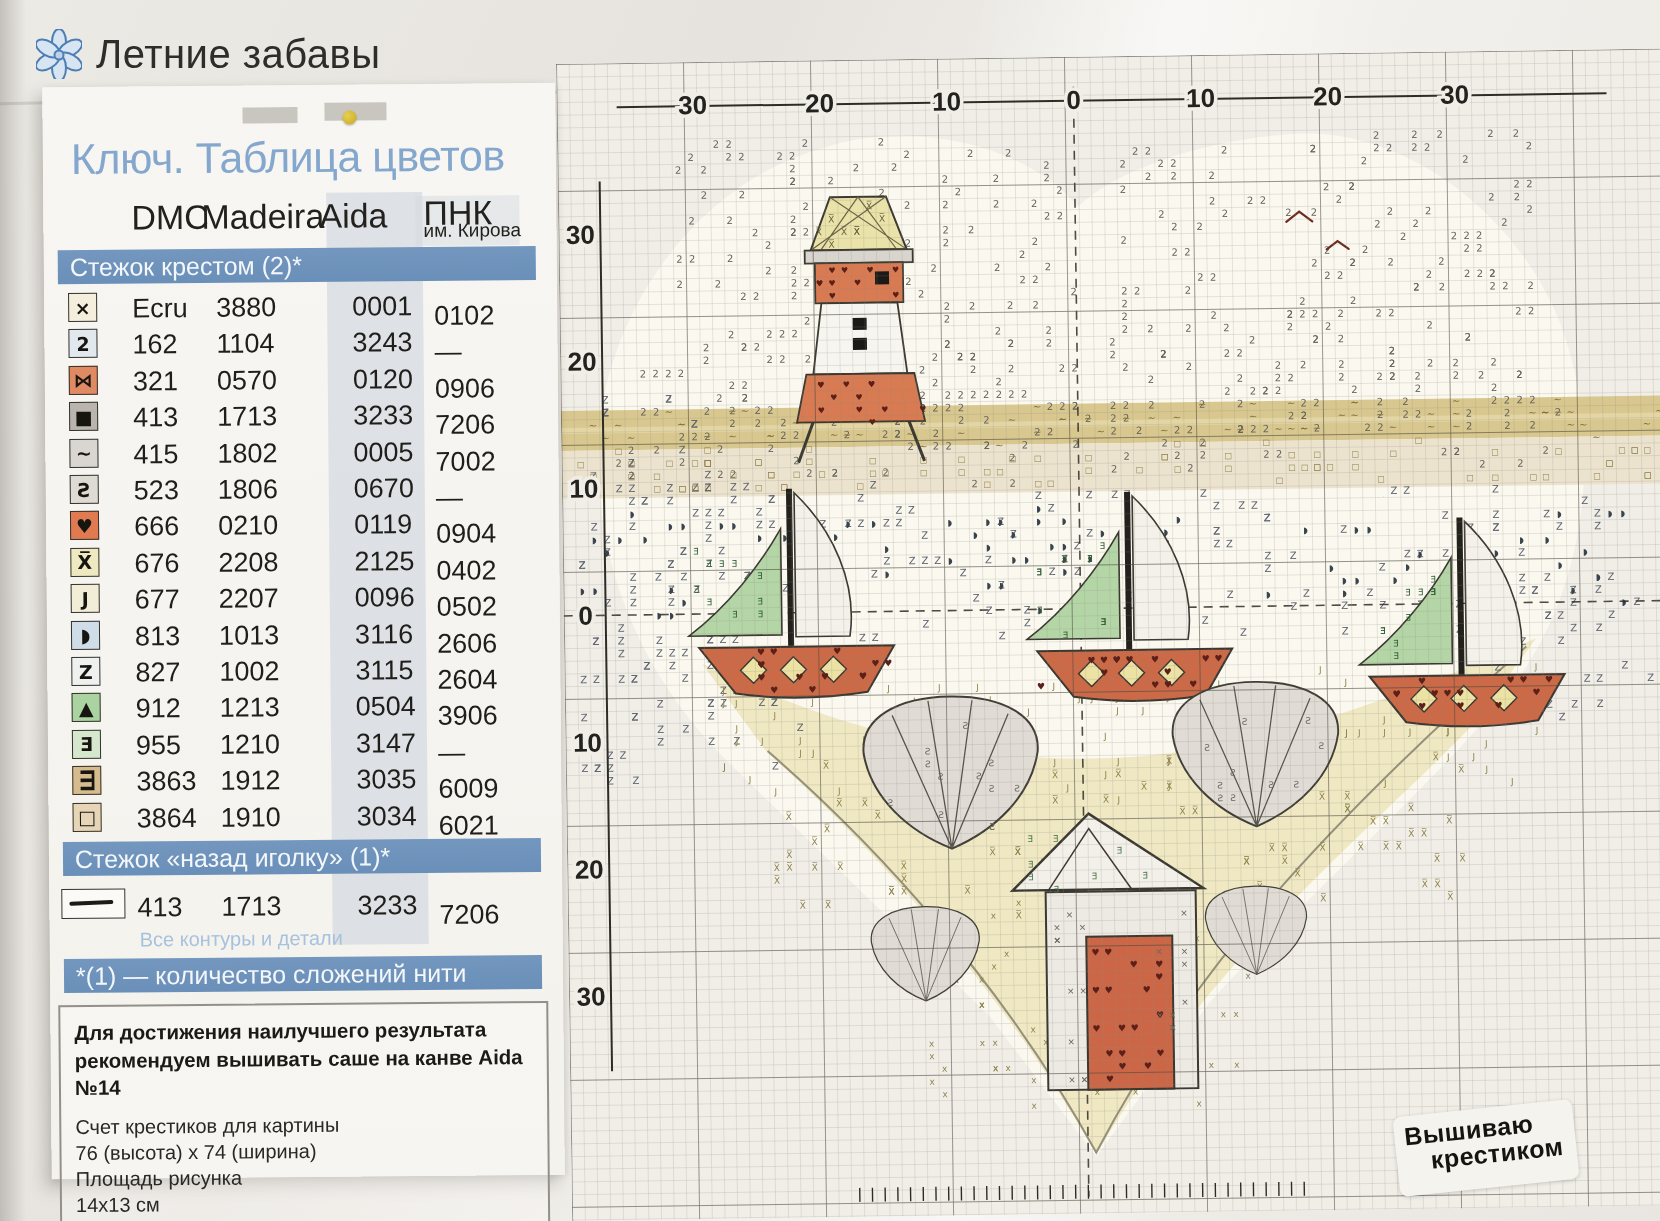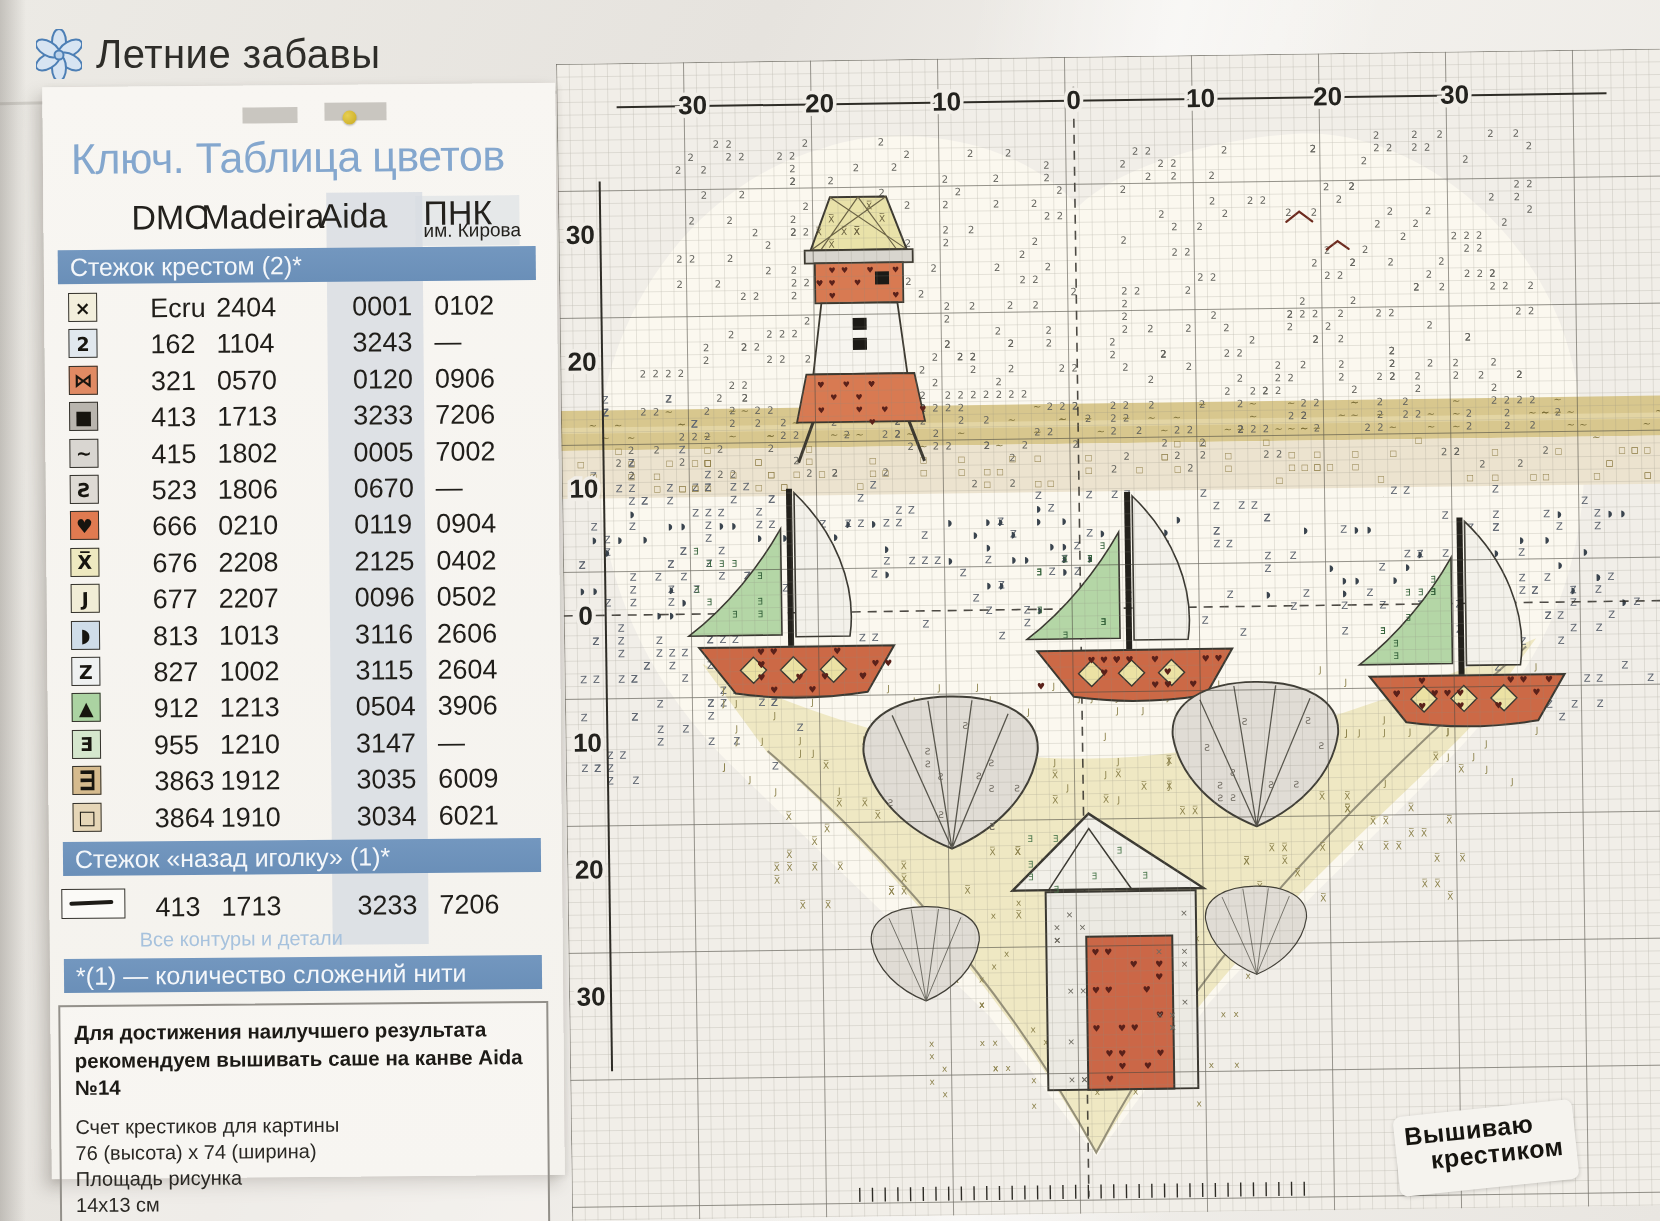--- a/index.html
+++ b/index.html
@@ -28,21 +28,21 @@
   .col-h-sub{font-size:19px;color:#23211d;}
   .stripe{background:#d7dce2;opacity:.8;}
   .bluebar{left:14px;width:478px;height:34px;background:linear-gradient(180deg,#7397bf,#6a8fb8);
            color:#f4f7fa;font-size:25px;line-height:34px;padding-left:12px;box-sizing:border-box;white-space:nowrap;}
   .krow{position:absolute;left:0;width:500px;height:36.4px;}
   .sym{position:absolute;left:24px;top:3px;width:29px;height:29px;border:1.7px solid #34322c;
        display:flex;align-items:center;justify-content:center;font-family:"DejaVu Sans",sans-serif;
        font-size:19px;font-weight:bold;color:#17150f;box-sizing:border-box;}
   .sym.rot{transform:rotate(-90deg);}
   .kv{position:absolute;top:4px;font-size:27px;color:#201e1a;white-space:nowrap;}
-  .kv.c1{left:106px;} .kv.c2{left:172px;} .kv.c3{left:308px;} .kv.c4{left:390px;}
+  .kv.c1{left:88px;} .kv.c2{left:172px;} .kv.c3{left:308px;} .kv.c4{left:390px;margin-top:10px;}
   .bs-symbox{left:12px;top:6px;width:62px;height:28px;border:1.7px solid #34322c;background:#fbfaf7;}
   .bs-line{position:absolute;left:7px;top:11px;width:44px;height:4px;background:#1d1b16;border-radius:2px;transform:rotate(-2deg);}
   .bs-note{font-size:20px;color:#a7c2dd;white-space:nowrap;}
   .info-box{left:8px;width:490px;border:2px solid #93908a;box-sizing:border-box;padding:12px 14px;background:rgba(252,251,248,.4);}
   .info-bold{font-size:20.5px;font-weight:bold;color:#1c1a16;line-height:1.35;}
   .info-line{font-size:20px;color:#2a2824;line-height:1.3;}
   .info-gap{height:12px;}
 
   
   .chart-wrap{left:556px;top:64px;width:1104px;height:1157px;transform:rotate(-0.8deg);transform-origin:0 0;z-index:1;}
@@ -1530,21 +1530,21 @@
     <div class="abs col-h" style="left:276px;top:112px;">Aida</div>
     <div class="abs col-h" style="left:380px;top:110px;">ПНК</div>
     <div class="abs col-h-sub" style="left:380px;top:136px;">им. Кирова</div>
 
     <div class="abs bluebar" style="top:163px;">Стежок крестом (2)*</div>
 
     <div class="abs" id="key-rows" style="left:0;top:203px;width:500px;height:548px;">
         <div class="krow" style="top: 0px;">
           <span class="sym" style="background: rgb(243, 239, 220);">×</span>
           <span class="kv c1">Ecru</span>
-          <span class="kv c2">2404</span>
+          <span class="kv c2">3880</span>
           <span class="kv c3">0001</span>
           <span class="kv c4">0102</span>
         </div>
         <div class="krow" style="top: 36.4px;">
           <span class="sym" style="background: rgb(225, 232, 238);">2</span>
           <span class="kv c1">162</span>
           <span class="kv c2">1104</span>
           <span class="kv c3">3243</span>
           <span class="kv c4">—</span>
         </div>

